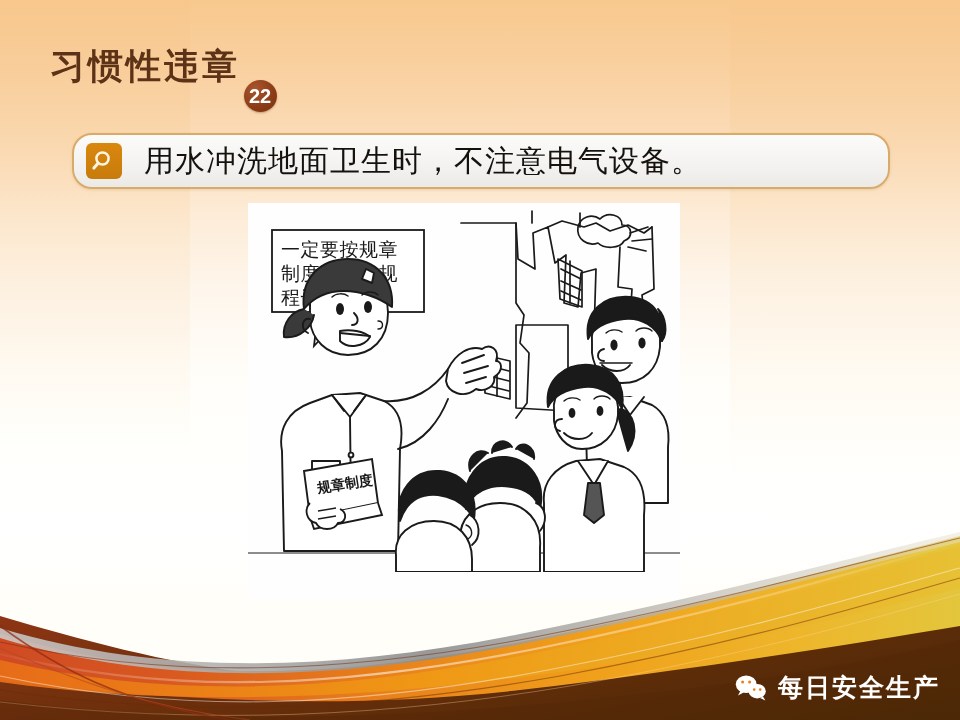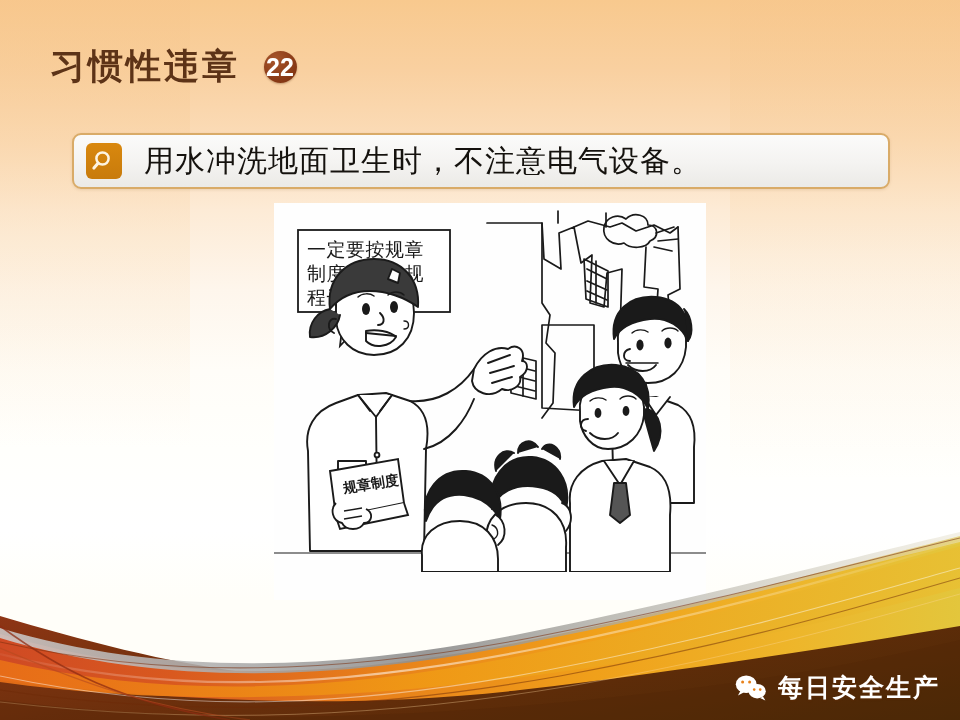--- a/index.html
+++ b/index.html
@@ -50,59 +50,60 @@
         rgba(255,255,255,0) 75%);
     pointer-events: none;
   }
 
   
   .title-row {
     position: absolute;
     left: 50px;
     top: 48px;
     display: flex;
-    align-items: flex-end;
-    gap: 24px;
+    align-items: flex-start;
+    gap: 4px;
   }
   .title-text {
     font-family: "DejaVu Serif", "Liberation Serif", serif;
     font-size: 35px;
     font-weight: 700;
     color: #5d3317;
     letter-spacing: 3px;
     line-height: 1;
     white-space: nowrap;
   }
   .title-badge {
     width: 32px;
     height: 32px;
     border-radius: 50%;
     background: radial-gradient(circle at 34% 28%, #a8562c 0%, #8d3d18 55%, #78300f 100%);
     color: #ffffff;
     font-family: "Liberation Sans", sans-serif;
-    font-size: 25px;
+    font-size: 20px;
     font-weight: 700;
     display: flex;
     align-items: center;
     justify-content: center;
     line-height: 1;
     padding-right: 1px;
     box-shadow: 0 1px 2px rgba(90,45,15,0.35);
+    margin-top: 32px;
   }
 
   
   .banner {
     position: absolute;
     left: 72px;
     top: 133px;
     width: 818px;
     height: 56px;
     box-sizing: border-box;
     border: 2px solid #d9ab68;
-    border-radius: 9px;
+    border-radius: 20px;
     background: linear-gradient(to bottom, #fbfbfa 0%, #f4f3f1 55%, #ebeae7 100%);
     display: flex;
     align-items: center;
     padding: 0 12px;
     box-shadow: 0 1px 3px rgba(150,110,60,0.18);
   }
   .banner-icon {
     width: 36px;
     height: 36px;
     flex: 0 0 auto;
@@ -119,21 +120,21 @@
     color: #15120e;
     margin-left: 22px;
     letter-spacing: 1px;
     white-space: nowrap;
     line-height: 1;
   }
 
   
   .cartoon {
     position: absolute;
-    left: 274px;
+    left: 248px;
     top: 203px;
     width: 432px;
     height: 397px;
     background: #fefefe;
     overflow: hidden;
   }
   .cartoon svg { display: block; }
   .cartoon-caption, .cartoon-book-label { display: none; }
 
   

